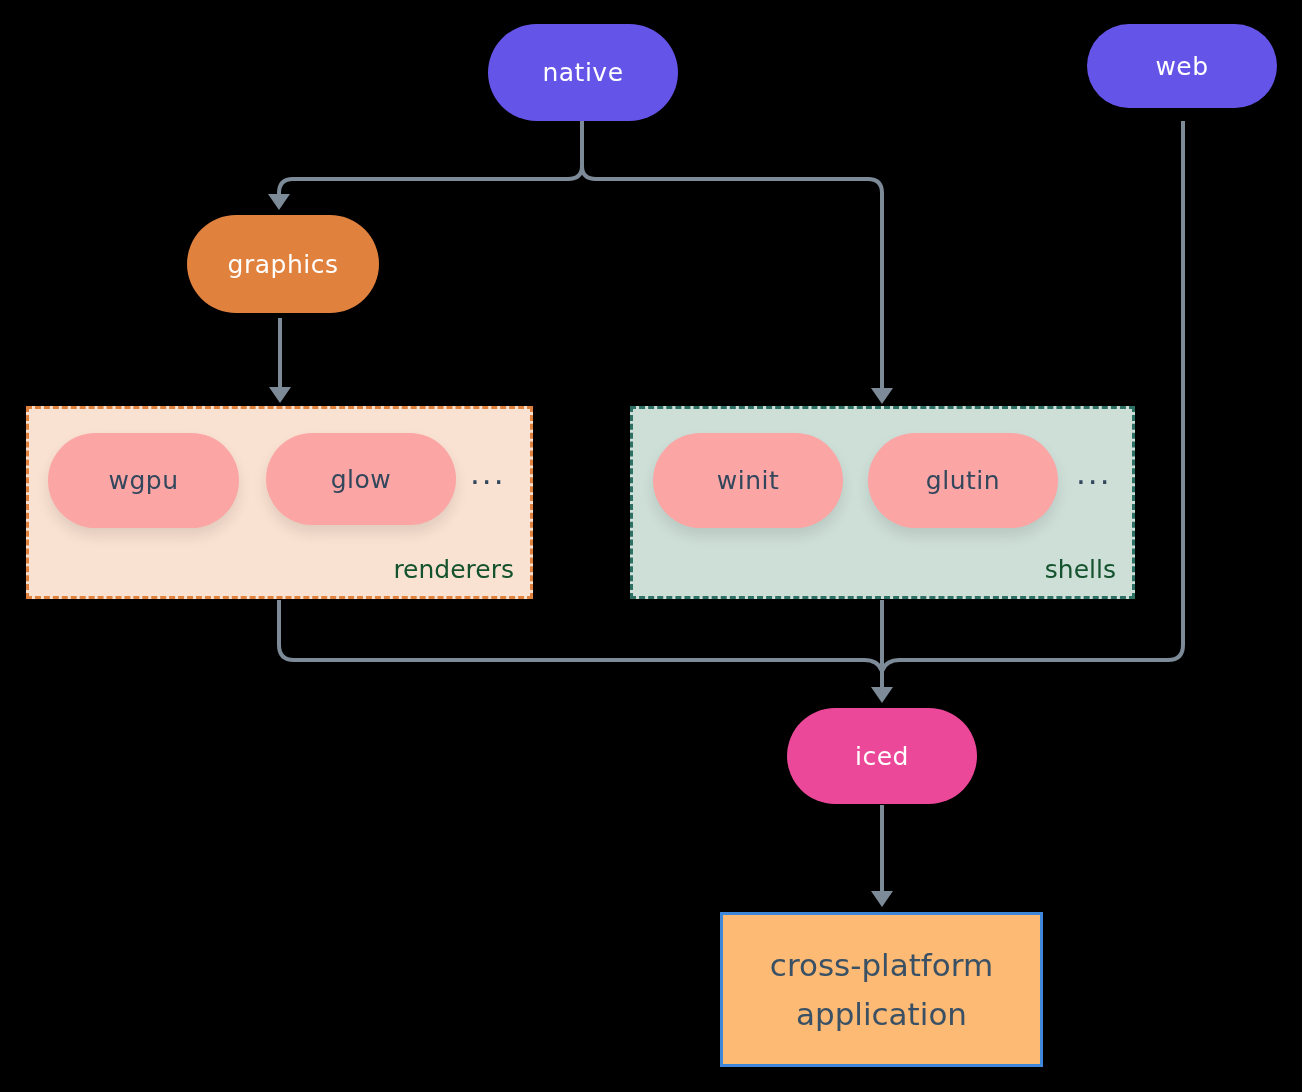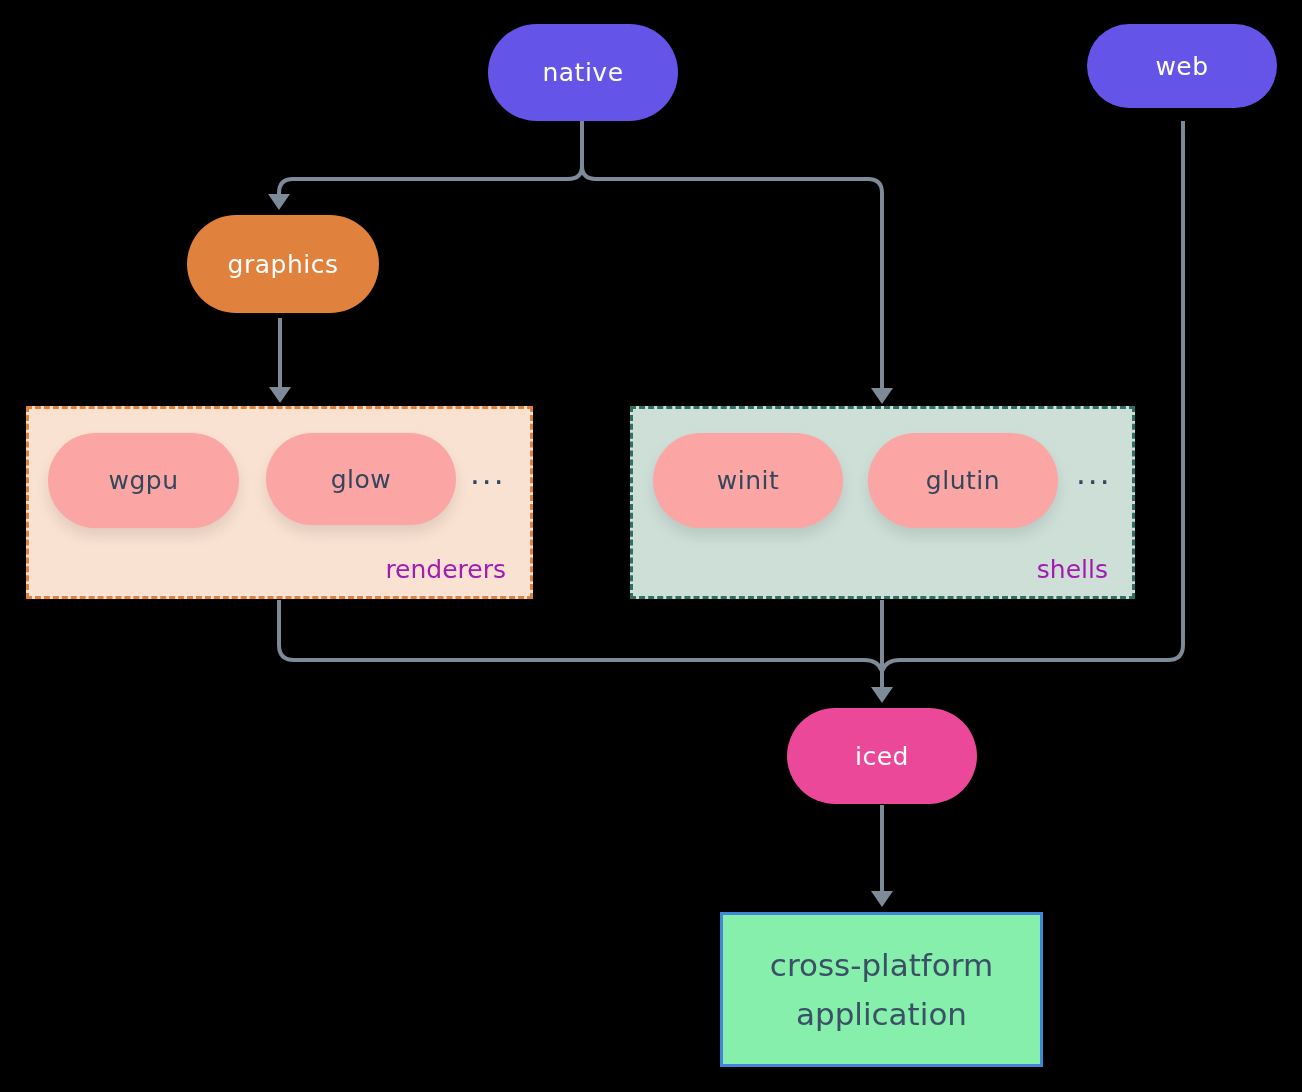--- a/index.html
+++ b/index.html
@@ -31,22 +31,22 @@
   .group-box{position:absolute;box-sizing:border-box;}
   .group-renderers{
     left:26px;top:406px;width:507px;height:193px;
     background:#fae2d2;border:3px dashed #e0813d;
   }
   .group-shells{
     left:630px;top:406px;width:505px;height:193px;
     background:#cedfd8;border:3px dashed #2d7164;
   }
   .group-label{
-    position:absolute;right:24px;bottom:12px;
-    font-size:25px;color:#a21caf;margin-left:23px;
+    position:absolute;right:16px;bottom:12px;
+    font-size:25px;color:#14532d;margin-left:23px;
   }
   .ellipsis{
     position:absolute;
     font-size:31px;color:#32475c;letter-spacing:2px;
   }
 
   
   .node-native  {left:488px; top:24px;  width:190px;height:97px;}
   .node-web     {left:1087px;top:24px;  width:190px;height:84px;}
   .node-graphics{left:187px; top:215px; width:192px;height:98px;text-align:right;}
@@ -56,21 +56,21 @@
   .node-glow    {left:266px; top:433px; width:190px;height:92px;}
   .node-winit   {left:653px; top:433px; width:190px;height:95px;}
   .node-glutin  {left:868px; top:433px; width:190px;height:95px;}
 
   .ellipsis-renderers{left:470px; top:455px;}
   .ellipsis-shells   {left:1076px;top:455px;}
 
   .app-box{
     position:absolute;box-sizing:border-box;
     left:720px;top:912px;width:323px;height:155px;
-    background:#86efac;border:3px solid #3f87d9;
+    background:#fdba74;border:3px solid #3f87d9;
     display:flex;align-items:center;justify-content:center;
     text-align:center;
     font-size:31px;line-height:1.55;color:#3a5064;
     padding:0 12px;
   }
 </style>
 </head>
 <body>
 
 <svg id="edge-layer" viewBox="0 0 1302 1092" xmlns="http://www.w3.org/2000/svg">

